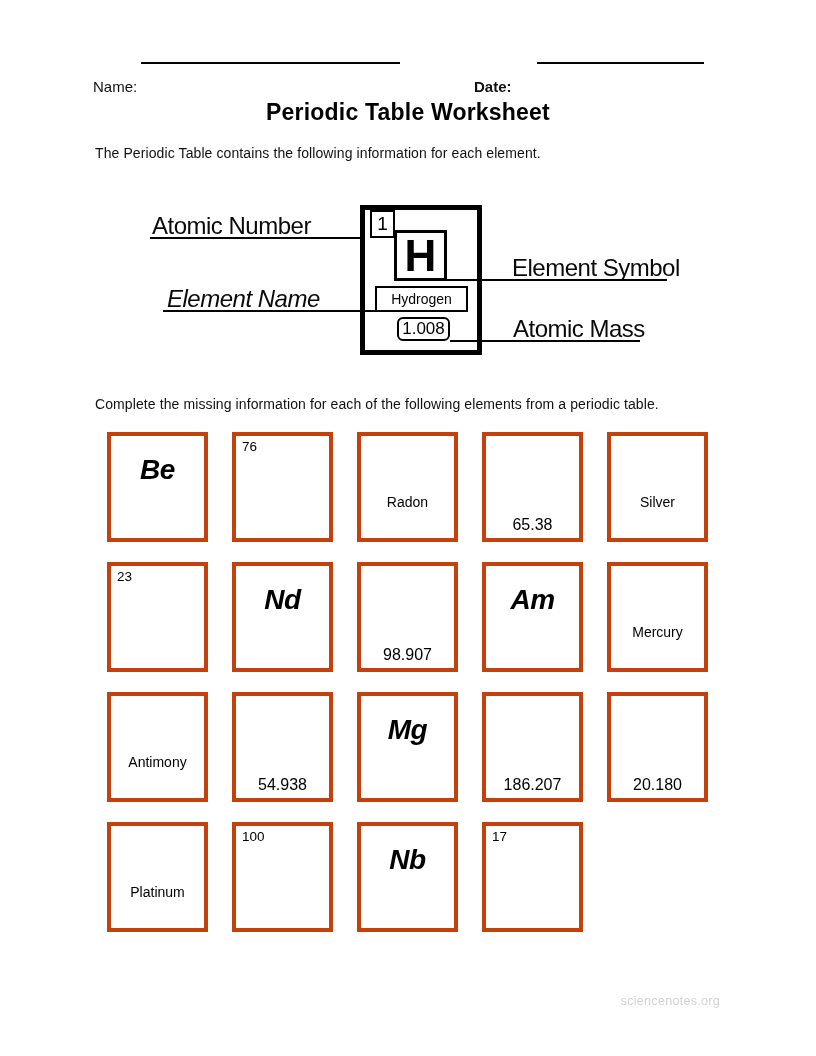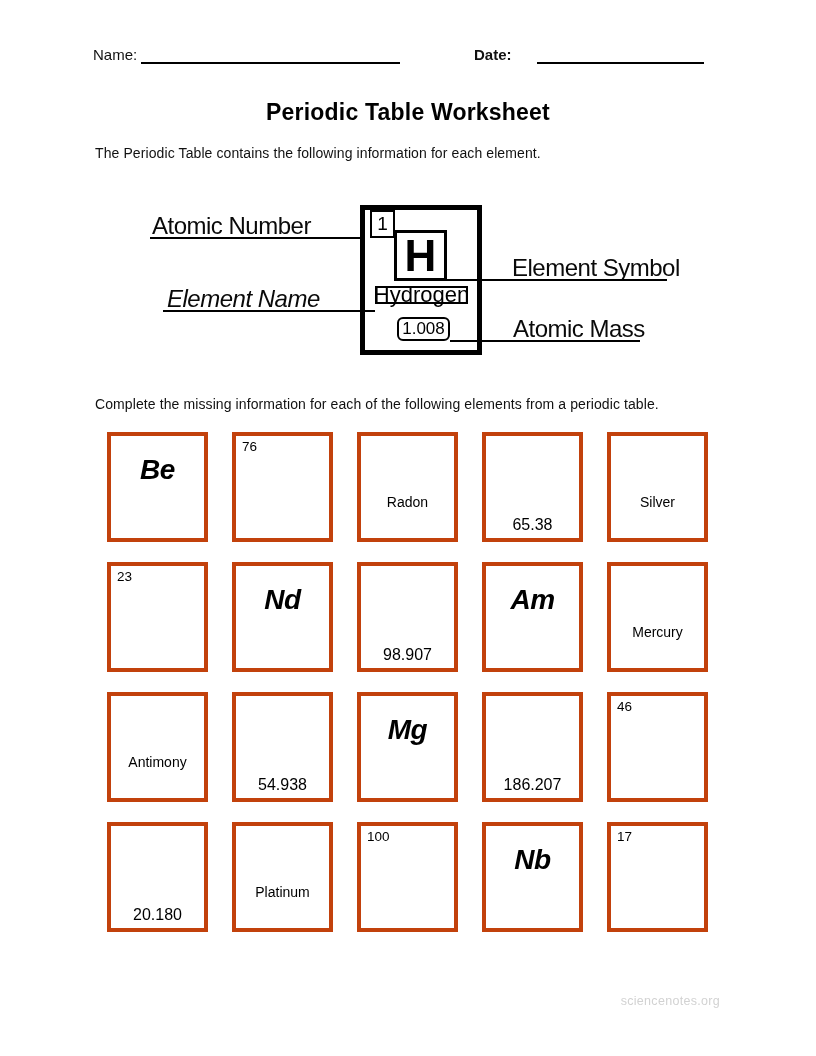--- a/index.html
+++ b/index.html
@@ -4,42 +4,42 @@
 <style>
   * { margin:0; padding:0; box-sizing:border-box; }
   html,body { background:#ffffff; }
   body {
     width:816px; height:1056px; position:relative; overflow:hidden;
     font-family:"Liberation Sans", sans-serif; color:#000;
   }
   .abs { position:absolute; }
 
   
-  .field-label { font-size:15px; color:#111; }
+  .field-label { font-size:15px; color:#111;margin-top:32px; }
   .blank-line { position:absolute; height:2px; background:#000; }
   #name-label { left:93px; top:46px; }
   #name-line  { left:141px; top:62px; width:259px; }
   #date-label { left:474px; top:46px;font-weight:bold; }
   #date-line  { left:537px; top:62px; width:167px; }
 
   
   #page-title {
     left:0; top:99px; width:816px; text-align:center;
     font-size:23px; font-weight:700; letter-spacing:0.2px;
   }
   .body-text { font-size:14px; color:#111; letter-spacing:0.1px; }
   #intro-text { left:95px; top:145px; }
   #instruction-text { left:95px; top:396px; }
 
   
   #legend-big-box { left:360px; top:205px; width:122px; height:150px; border:5px solid #000; }
   .mini-box { position:absolute; border:2px solid #000; display:flex; align-items:center; justify-content:center; background:#fff; }
   #legend-number-box { left:370px; top:210px; width:25px; height:28px; font-size:19px; }
   #legend-symbol-box { left:394px; top:230px; width:53px; height:51px; border-width:3px; font-size:44px; font-weight:700; }
-  #legend-name-box   { left:375px; top:286px; width:93px; height:18px; font-size:22px; }
+  #legend-name-box   { left:375px; top:286px; width:93px; height:26px; font-size:14px; }
   #legend-mass-box   { left:397px; top:317px; width:53px; height:24px; font-size:17px;border-radius:6px; }
 
   .legend-label { position:absolute; font-size:24px; letter-spacing:-0.5px; color:#0a0a0a; white-space:nowrap; }
   #atomic-number-label { left:152px; top:212px; }
   #element-symbol-label{ left:512px; top:254px; }
   #element-name-label  { left:167px; top:285px;font-style:italic; }
   #atomic-mass-label   { left:513px; top:315px; }
 
   .pointer-line { position:absolute; height:2px; background:#000; }
   #atomic-number-line { left:150px; top:237px; width:210px; }
@@ -138,23 +138,20 @@
     </div>
   <div class="cell">
       <span class="cell-text mas">54.938</span>
     </div>
   <div class="cell">
       <span class="cell-text sym">Mg</span>
     </div>
   <div class="cell">
       <span class="cell-text mas">186.207</span>
     </div>
-  <div class="cell">
-      <span class="cell-text num">46</span>
-    </div>
 
   <div class="cell">
       <span class="cell-text mas">20.180</span>
     </div>
   <div class="cell">
       <span class="cell-text nam">Platinum</span>
     </div>
   <div class="cell">
       <span class="cell-text num">100</span>
     </div>

